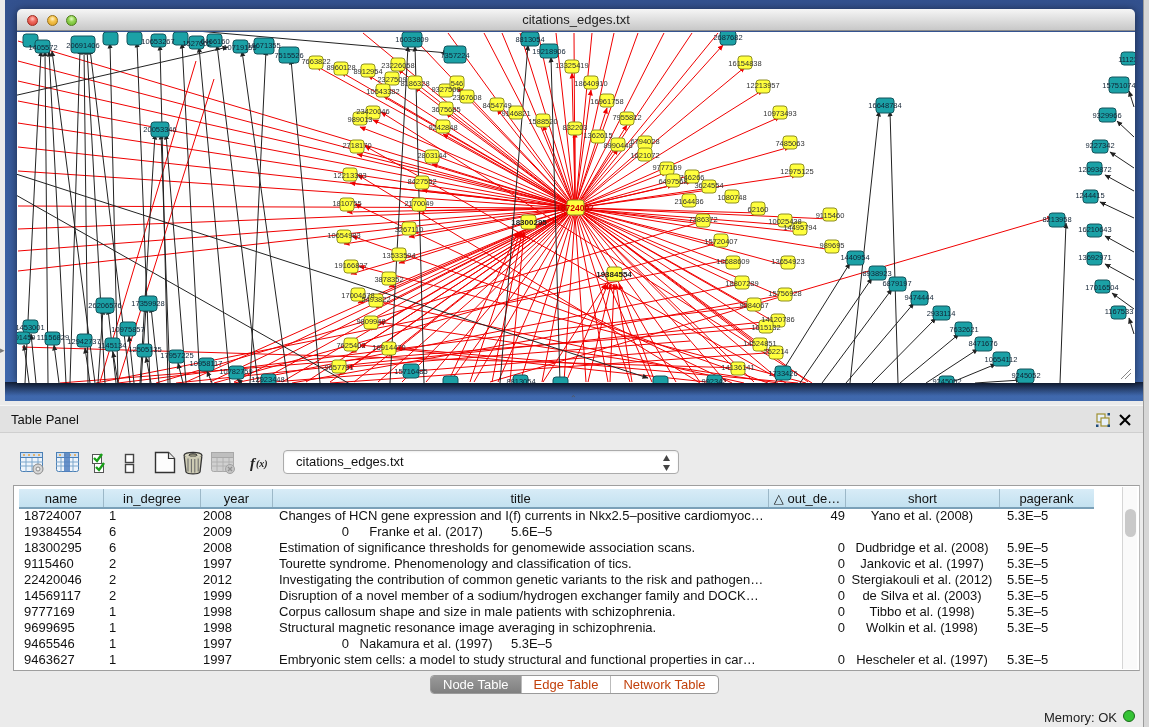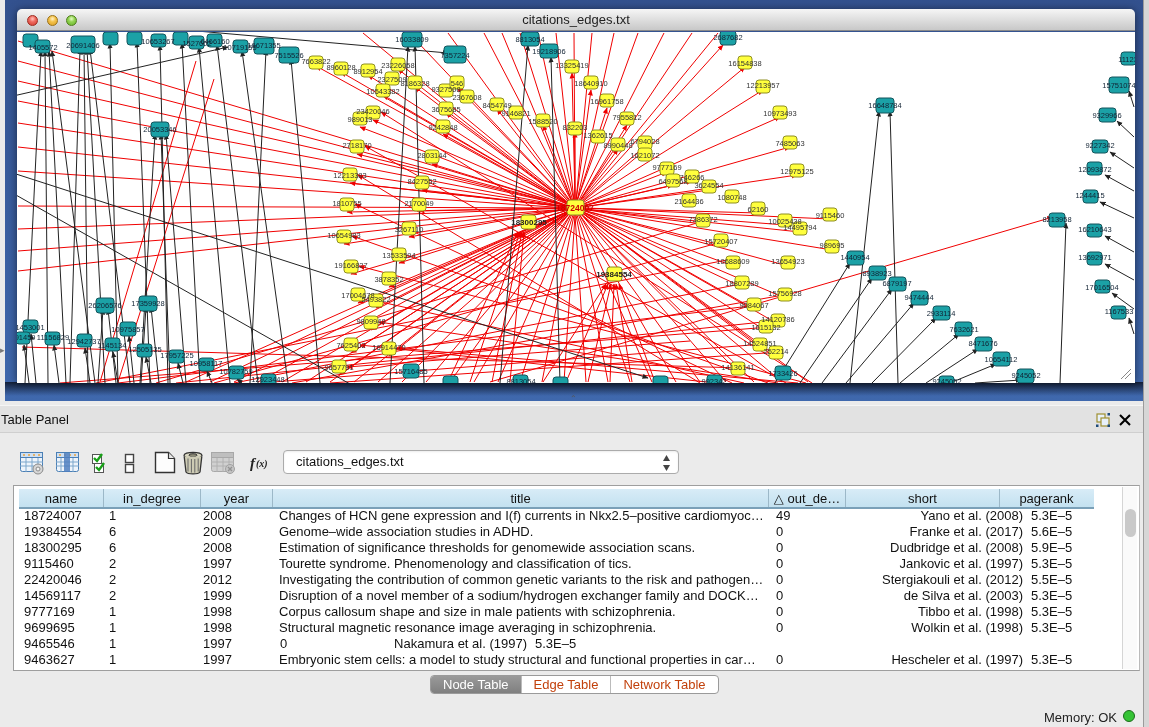--- a/index.html
+++ b/index.html
@@ -15,39 +15,39 @@
   text-align:center; font-size:13px; color:#222; line-height:22px; }
 .tl { position:absolute; top:15px; width:11px; height:11px; border-radius:50%; }
 #tl1 { left:10px; background:radial-gradient(circle at 50% 32%, #ffb3ad 8%, #ee6b60 40%, #d33b30); border:0.5px solid #9e2b20;}
 #tl2 { left:30px; background:radial-gradient(circle at 50% 32%, #ffe9b0 8%, #f3c24a 40%, #dd9f27); border:0.5px solid #9c7316;}
 #tl3 { left:49px; background:radial-gradient(circle at 50% 32%, #d6f5b0 8%, #92d352 40%, #67b42a); border:0.5px solid #4e7d1c;}
 #graph { position:absolute; left:0; top:23px; width:1118px; height:351px;
   background:#fff; overflow:hidden; }
 #panel { position:absolute; left:0; top:401px; width:1149px; height:326px; background:#ebebeb; }
 #ptitle { position:absolute; left:0; top:4px; width:1144px; height:28px; background:#e2e2e2;
   border-top:1px solid #f5f5f5; border-bottom:1px solid #cfcfcf;
-  font-size:13px; color:#111; line-height:28px; padding-left:1px; }
+  font-size:13px; color:#111; line-height:28px; padding-left:11px; }
 #combo { position:absolute; left:283px; top:49px; width:396px; height:24px; background:#fff;
   border:1px solid #ababab; border-radius:4px; font-size:13px; color:#111;
   line-height:22px; padding-left:12px; box-shadow:inset 0 1px 2px rgba(0,0,0,.08); }
 #tablebox { position:absolute; left:13px; top:84px; width:1127px; height:186px;
   background:#fff; border:1px solid #9e9e9e; border-right:1px solid #bbb; }
 #thead { position:absolute; left:5px; top:3px; height:20px; width:1075px; display:flex;
   background:linear-gradient(#d8ecf7,#c3e1f0); border-bottom:2px solid #7aa0b8; font-size:13px; color:#111; }
 #thead div { border-left:1px solid #9cb8c8; text-align:center; line-height:19px; }
 #thead div:first-child { border-left:none; }
 #tbody { position:absolute; left:5px; top:22px; width:1110px; font-size:13px; color:#111; }
 .trow { display:flex; height:16px; line-height:16px; white-space:nowrap; }
 .c { overflow:hidden; }
 .c1 { width:84px; padding-left:5px; }
 .c2 { width:97px; padding-left:6px; }
 .c3 { width:72px; padding-left:3px; }
 .c4 { width:496px; padding-left:7px; }
-.c5 { width:77px; padding-left:8px; }
-.c6 { width:154px; text-align:right;margin-left:24px; }
+.c5 { width:77px; padding-left:8px;text-align:right; }
+.c6 { width:154px; text-align:center; }
 .c7 { width:94px; padding-left:8px; }
 #vscroll { position:absolute; right:2px; top:1px; width:15px; height:182px; background:#fafafa;
   border-left:1px solid #d5d5d5; }
 #vthumb { position:absolute; left:2px; top:22px; width:11px; height:28px; background:#c9c9c9; border-radius:6px; }
 #tabs { position:absolute; left:430px; top:274px; height:19px; display:flex;
   font-size:13px; border:1px solid #9a9a9a; border-radius:4px; overflow:hidden; background:#fff; }
 #tabs div { padding:0 12px; line-height:18px; color:#c2410c; border-left:1px solid #bbb; }
 #tabs div:first-child { border-left:none; background:linear-gradient(#9a9a9a,#7f7f7f); color:#fff; }
 #memory { position:absolute; right:32px; top:309px; font-size:13px; color:#222; }
 #memdot { position:absolute; right:14px; top:309px; width:12px; height:12px; border-radius:50%;
@@ -659,21 +659,20 @@
           <div class="c c3">2008</div>
           <div class="c c4">Changes of HCN gene expression and I(f) currents in Nkx2.5–positive cardiomyoc…</div>
           <div class="c c5">49</div>
           <div class="c c6">Yano et al. (2008)</div>
           <div class="c c7">5.3E–5</div>
         </div>
 <div class="trow">
           <div class="c c1">19384554</div>
           <div class="c c2">6</div>
           <div class="c c3">2009</div>
-          <div class="c c4">Genome–wide association studies in ADHD.</div>
           <div class="c c5">0</div>
           <div class="c c6">Franke et al. (2017)</div>
           <div class="c c7">5.6E–5</div>
         </div>
 <div class="trow">
           <div class="c c1">18300295</div>
           <div class="c c2">6</div>
           <div class="c c3">2008</div>
           <div class="c c4">Estimation of significance thresholds for genomewide association scans.</div>
           <div class="c c5">0</div>

